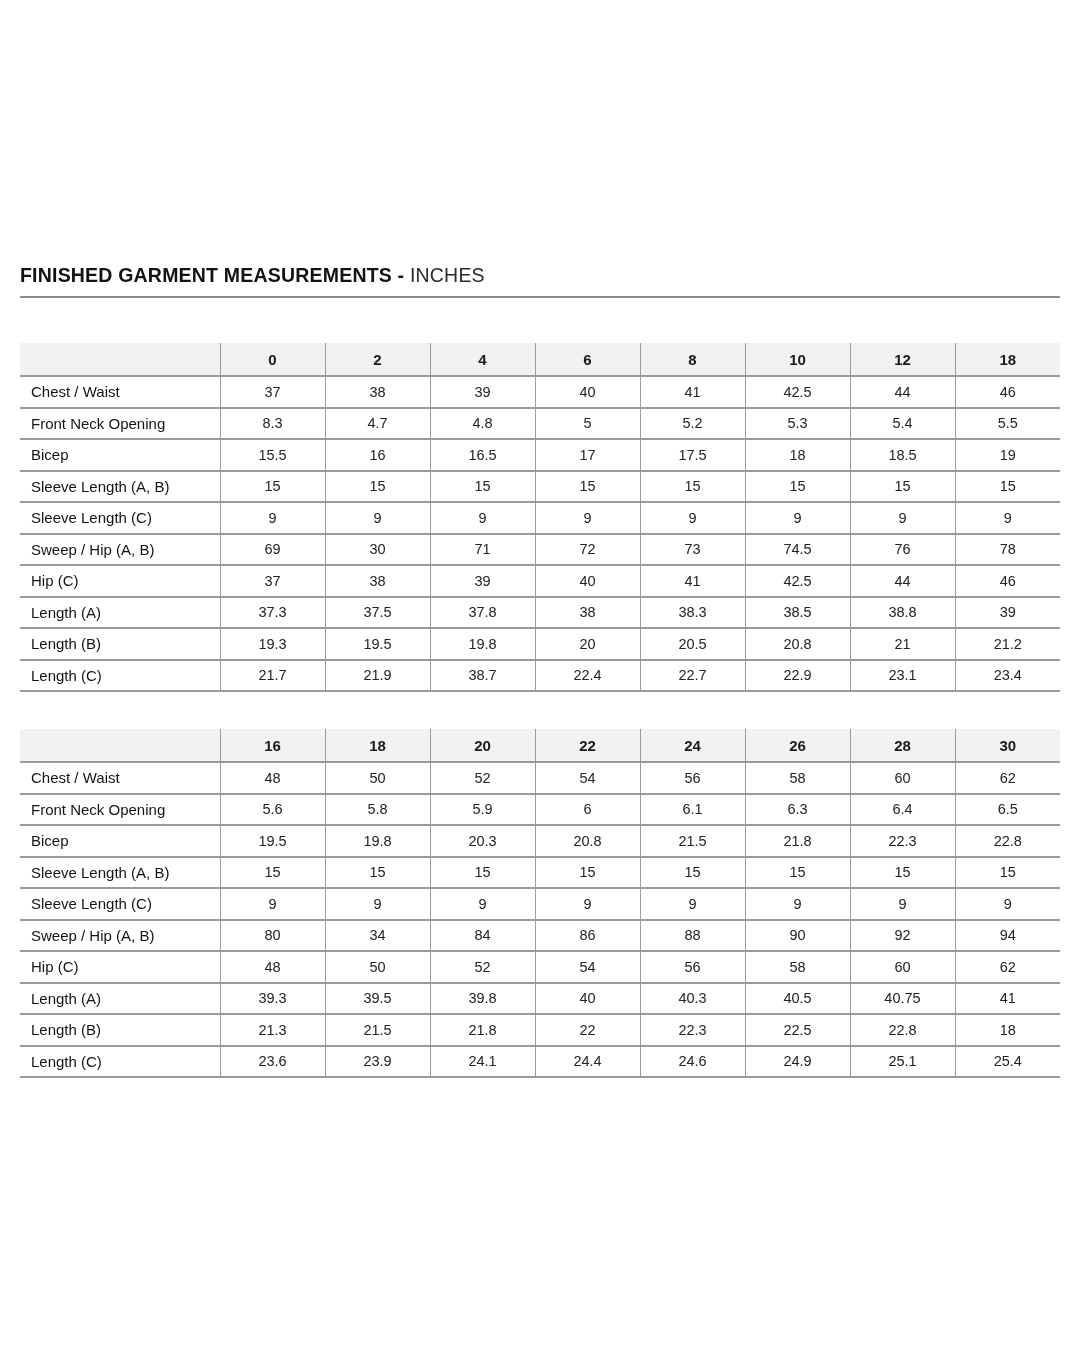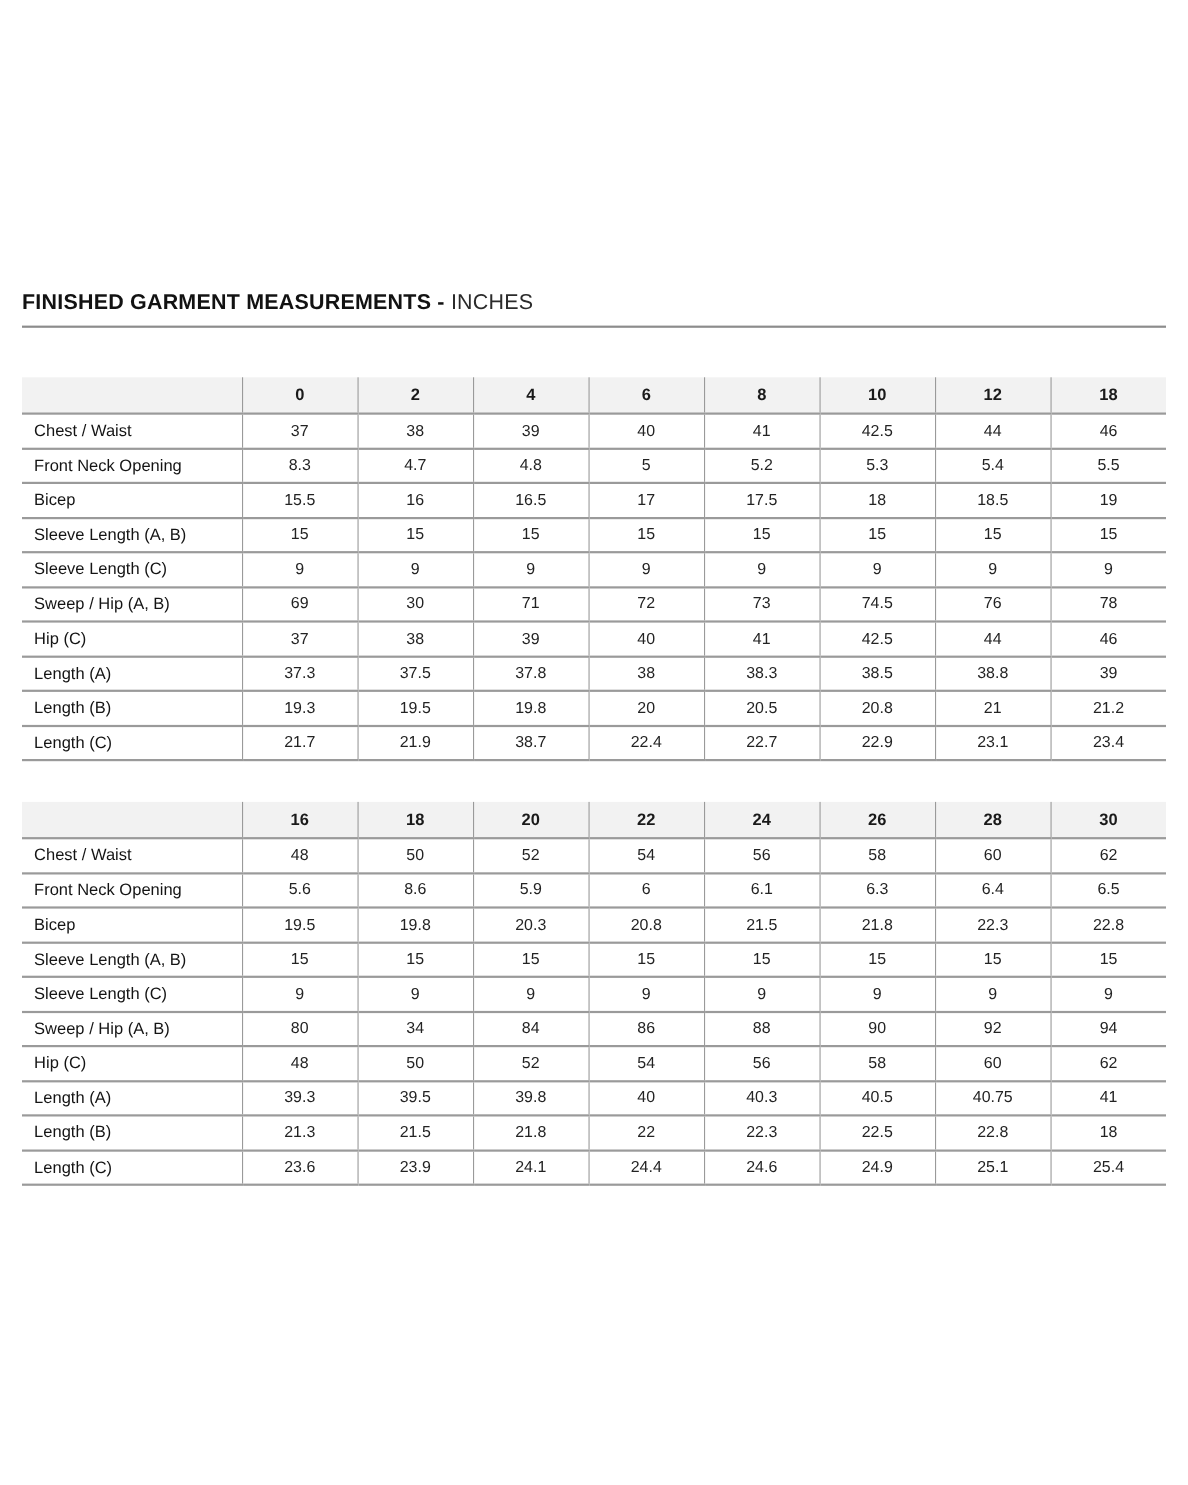--- a/index.html
+++ b/index.html
@@ -293,21 +293,21 @@
           <td class="val">52</td>
           <td class="val">54</td>
           <td class="val">56</td>
           <td class="val">58</td>
           <td class="val">60</td>
           <td class="val">62</td>
         </tr>
         <tr>
           <th class="rowlabel">Front Neck Opening</th>
           <td class="val">5.6</td>
-          <td class="val">8.6</td>
+          <td class="val">5.8</td>
           <td class="val">5.9</td>
           <td class="val">6</td>
           <td class="val">6.1</td>
           <td class="val">6.3</td>
           <td class="val">6.4</td>
           <td class="val">6.5</td>
         </tr>
         <tr>
           <th class="rowlabel">Bicep</th>
           <td class="val">19.5</td>

